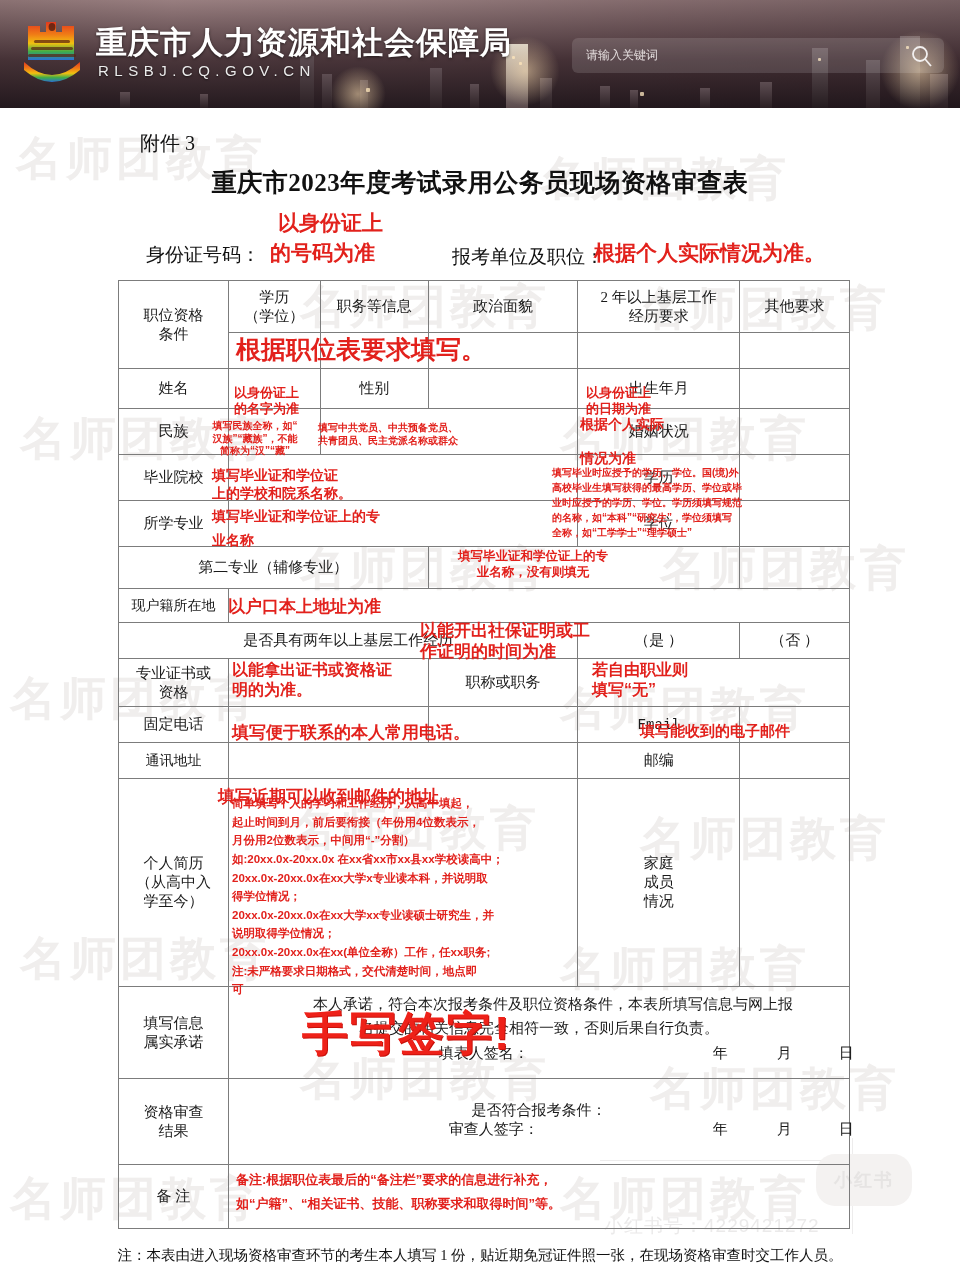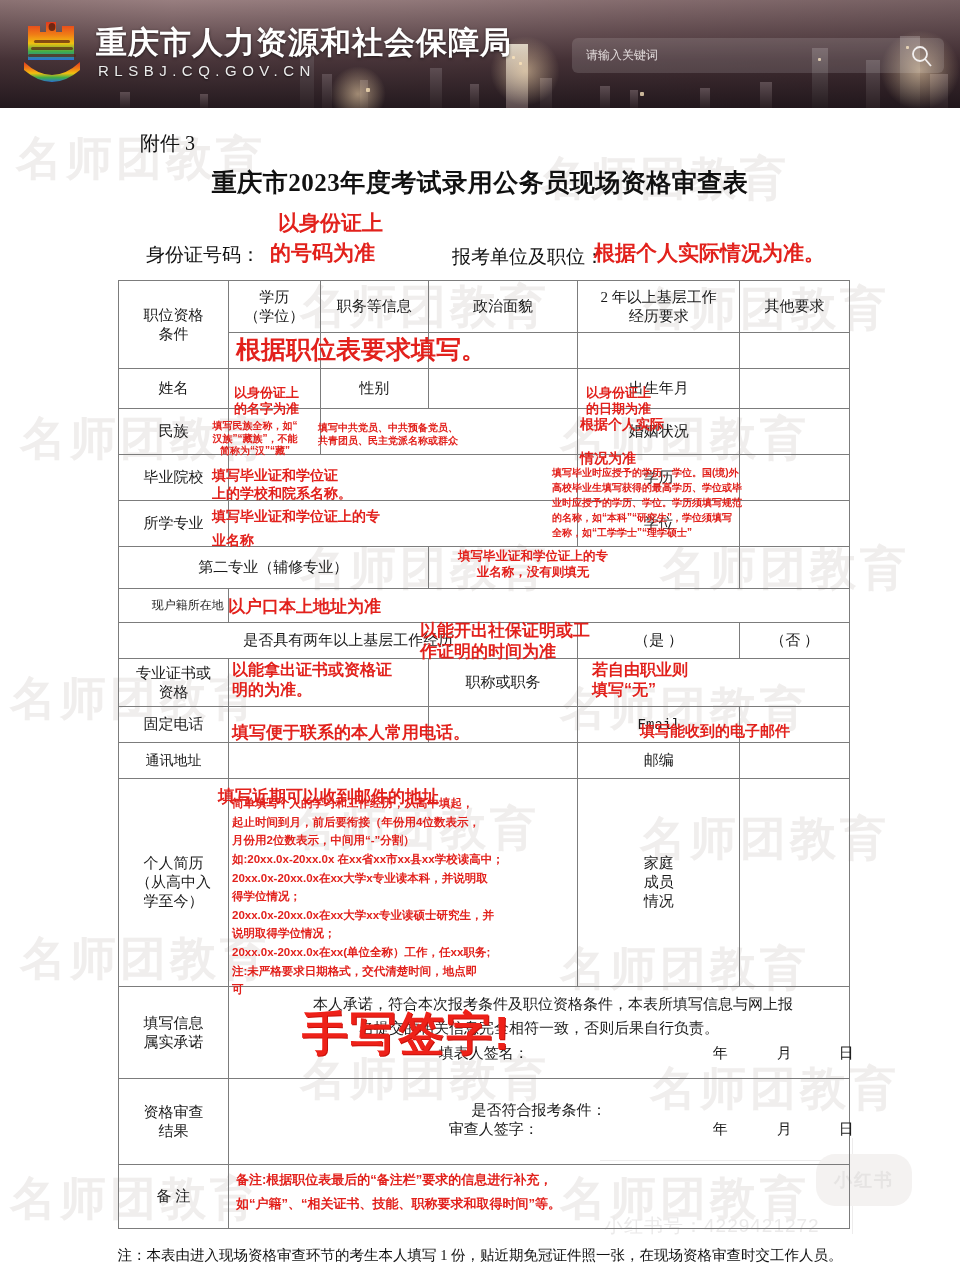--- a/index.html
+++ b/index.html
@@ -288,21 +288,21 @@
       <td></td>
     </tr>
 
     <tr>
       <td colspan="3" style="height:42px;">第二专业（辅修专业）</td>
       <td colspan="2"></td>
       <td></td>
     </tr>
 
     <tr>
-      <td style="height:34px;font-size:12px;text-align:right;">现户籍所在地</td>
+      <td style="height:34px;font-size:14px;">现户籍所在地</td>
       <td colspan="5"></td>
     </tr>
 
     <tr>
       <td colspan="4" style="height:36px;">是否具有两年以上基层工作经历</td>
       <td>（是        ）</td>
       <td>（否        ）</td>
     </tr>
 
     <tr>

